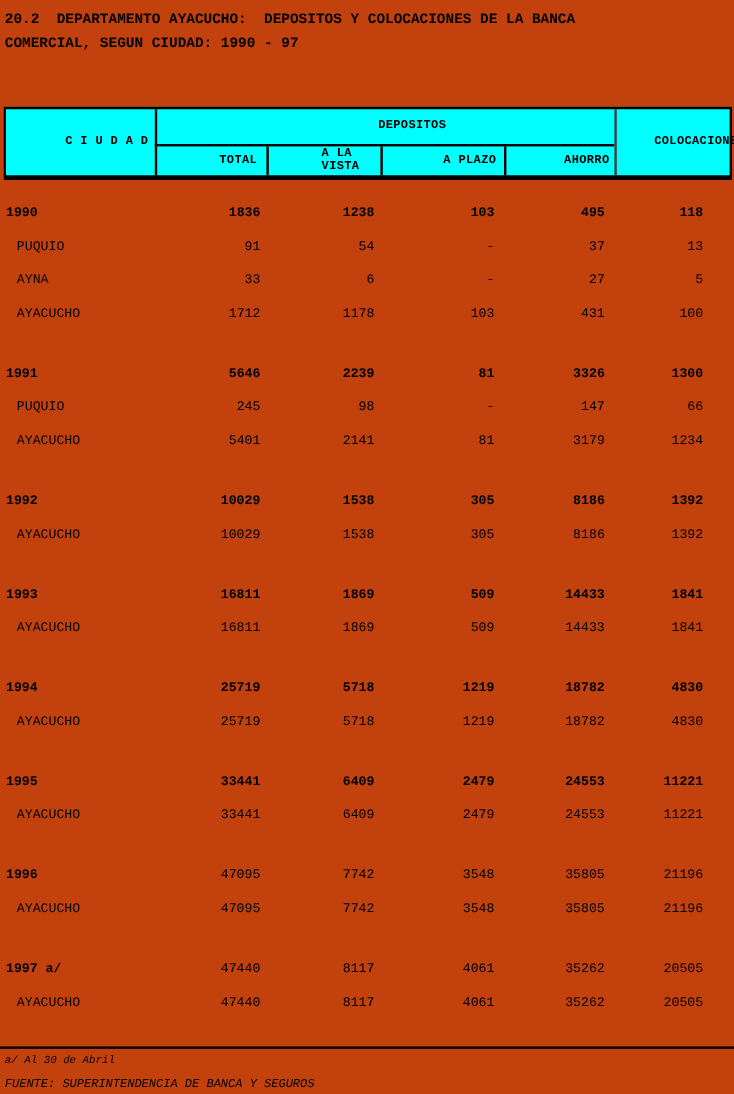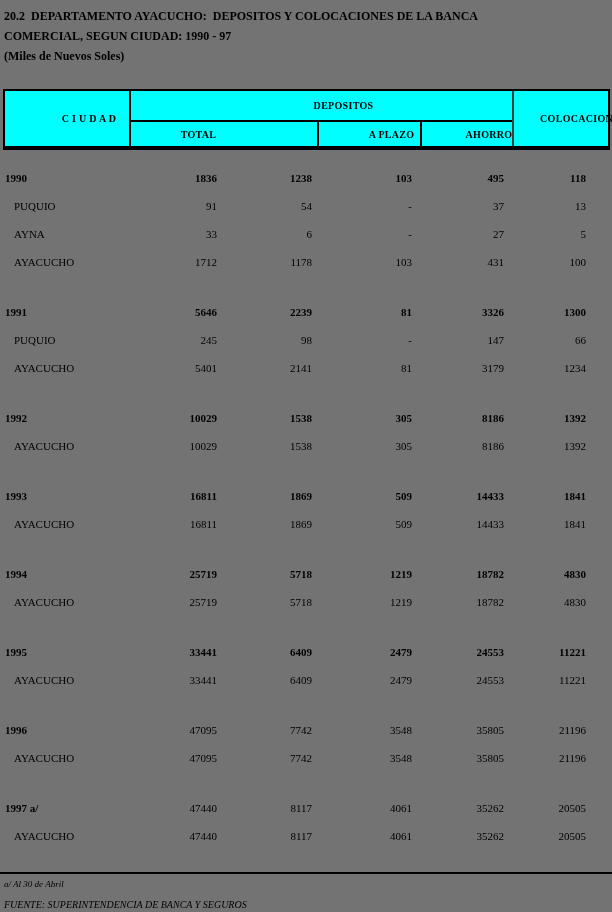--- a/index.html
+++ b/index.html
@@ -1,23 +1,23 @@
 <!DOCTYPE html>
 <html><head>
 <meta charset="utf-8">
 <style>
   * { box-sizing: border-box; margin: 0; padding: 0; }
   html, body { background: #ffffff; }
   .page {
     position: relative;
     width: 612px;
     height: 912px;
-    background: #737373;
+    background: #c2410c;
     color: #000000;
-    font-family: Liberation Serif, serif;
+    font-family: Liberation Mono, monospace;
     overflow: hidden;
   }
   
   .title-block { position: absolute; left: 4px; top: 6px; }
   .title-line {
     font-weight: bold;
     font-size: 12px;
     line-height: 20px;
     white-space: pre;
   }
@@ -101,28 +101,28 @@
   }
 </style>
 </head>
 <body>
 
 <div class="page">
 
   <div class="title-block">
     <div class="title-line">20.2  DEPARTAMENTO AYACUCHO:  DEPOSITOS Y COLOCACIONES DE LA BANCA</div>
     <div class="title-line">COMERCIAL, SEGUN CIUDAD: 1990 - 97</div>
-    <div class="title-line">(Miles de Nuevos Soles)</div>
   </div>
 
   <div class="header-grid">
     <div class="hcell hdr-ciudad">C I U D A D</div>
     <div class="hcell hdr-depositos">DEPOSITOS</div>
     <div class="hcell hdr-colocaciones">COLOCACIONES</div>
     <div class="hcell hdr-sub hdr-total">TOTAL</div>
+    <div class="hcell hdr-sub hdr-vista">A LA VISTA</div>
     <div class="hcell hdr-sub hdr-plazo">A PLAZO</div>
     <div class="hcell hdr-sub hdr-ahorro">AHORRO</div>
   </div>
 
   <div class="table-body">
       <div class="data-row year-row bold-values">
         <div class="cell label-cell">1990</div>
         <div class="cell num-cell col-0">1836</div>
         <div class="cell num-cell col-1">1238</div>
         <div class="cell num-cell col-2">103</div>

